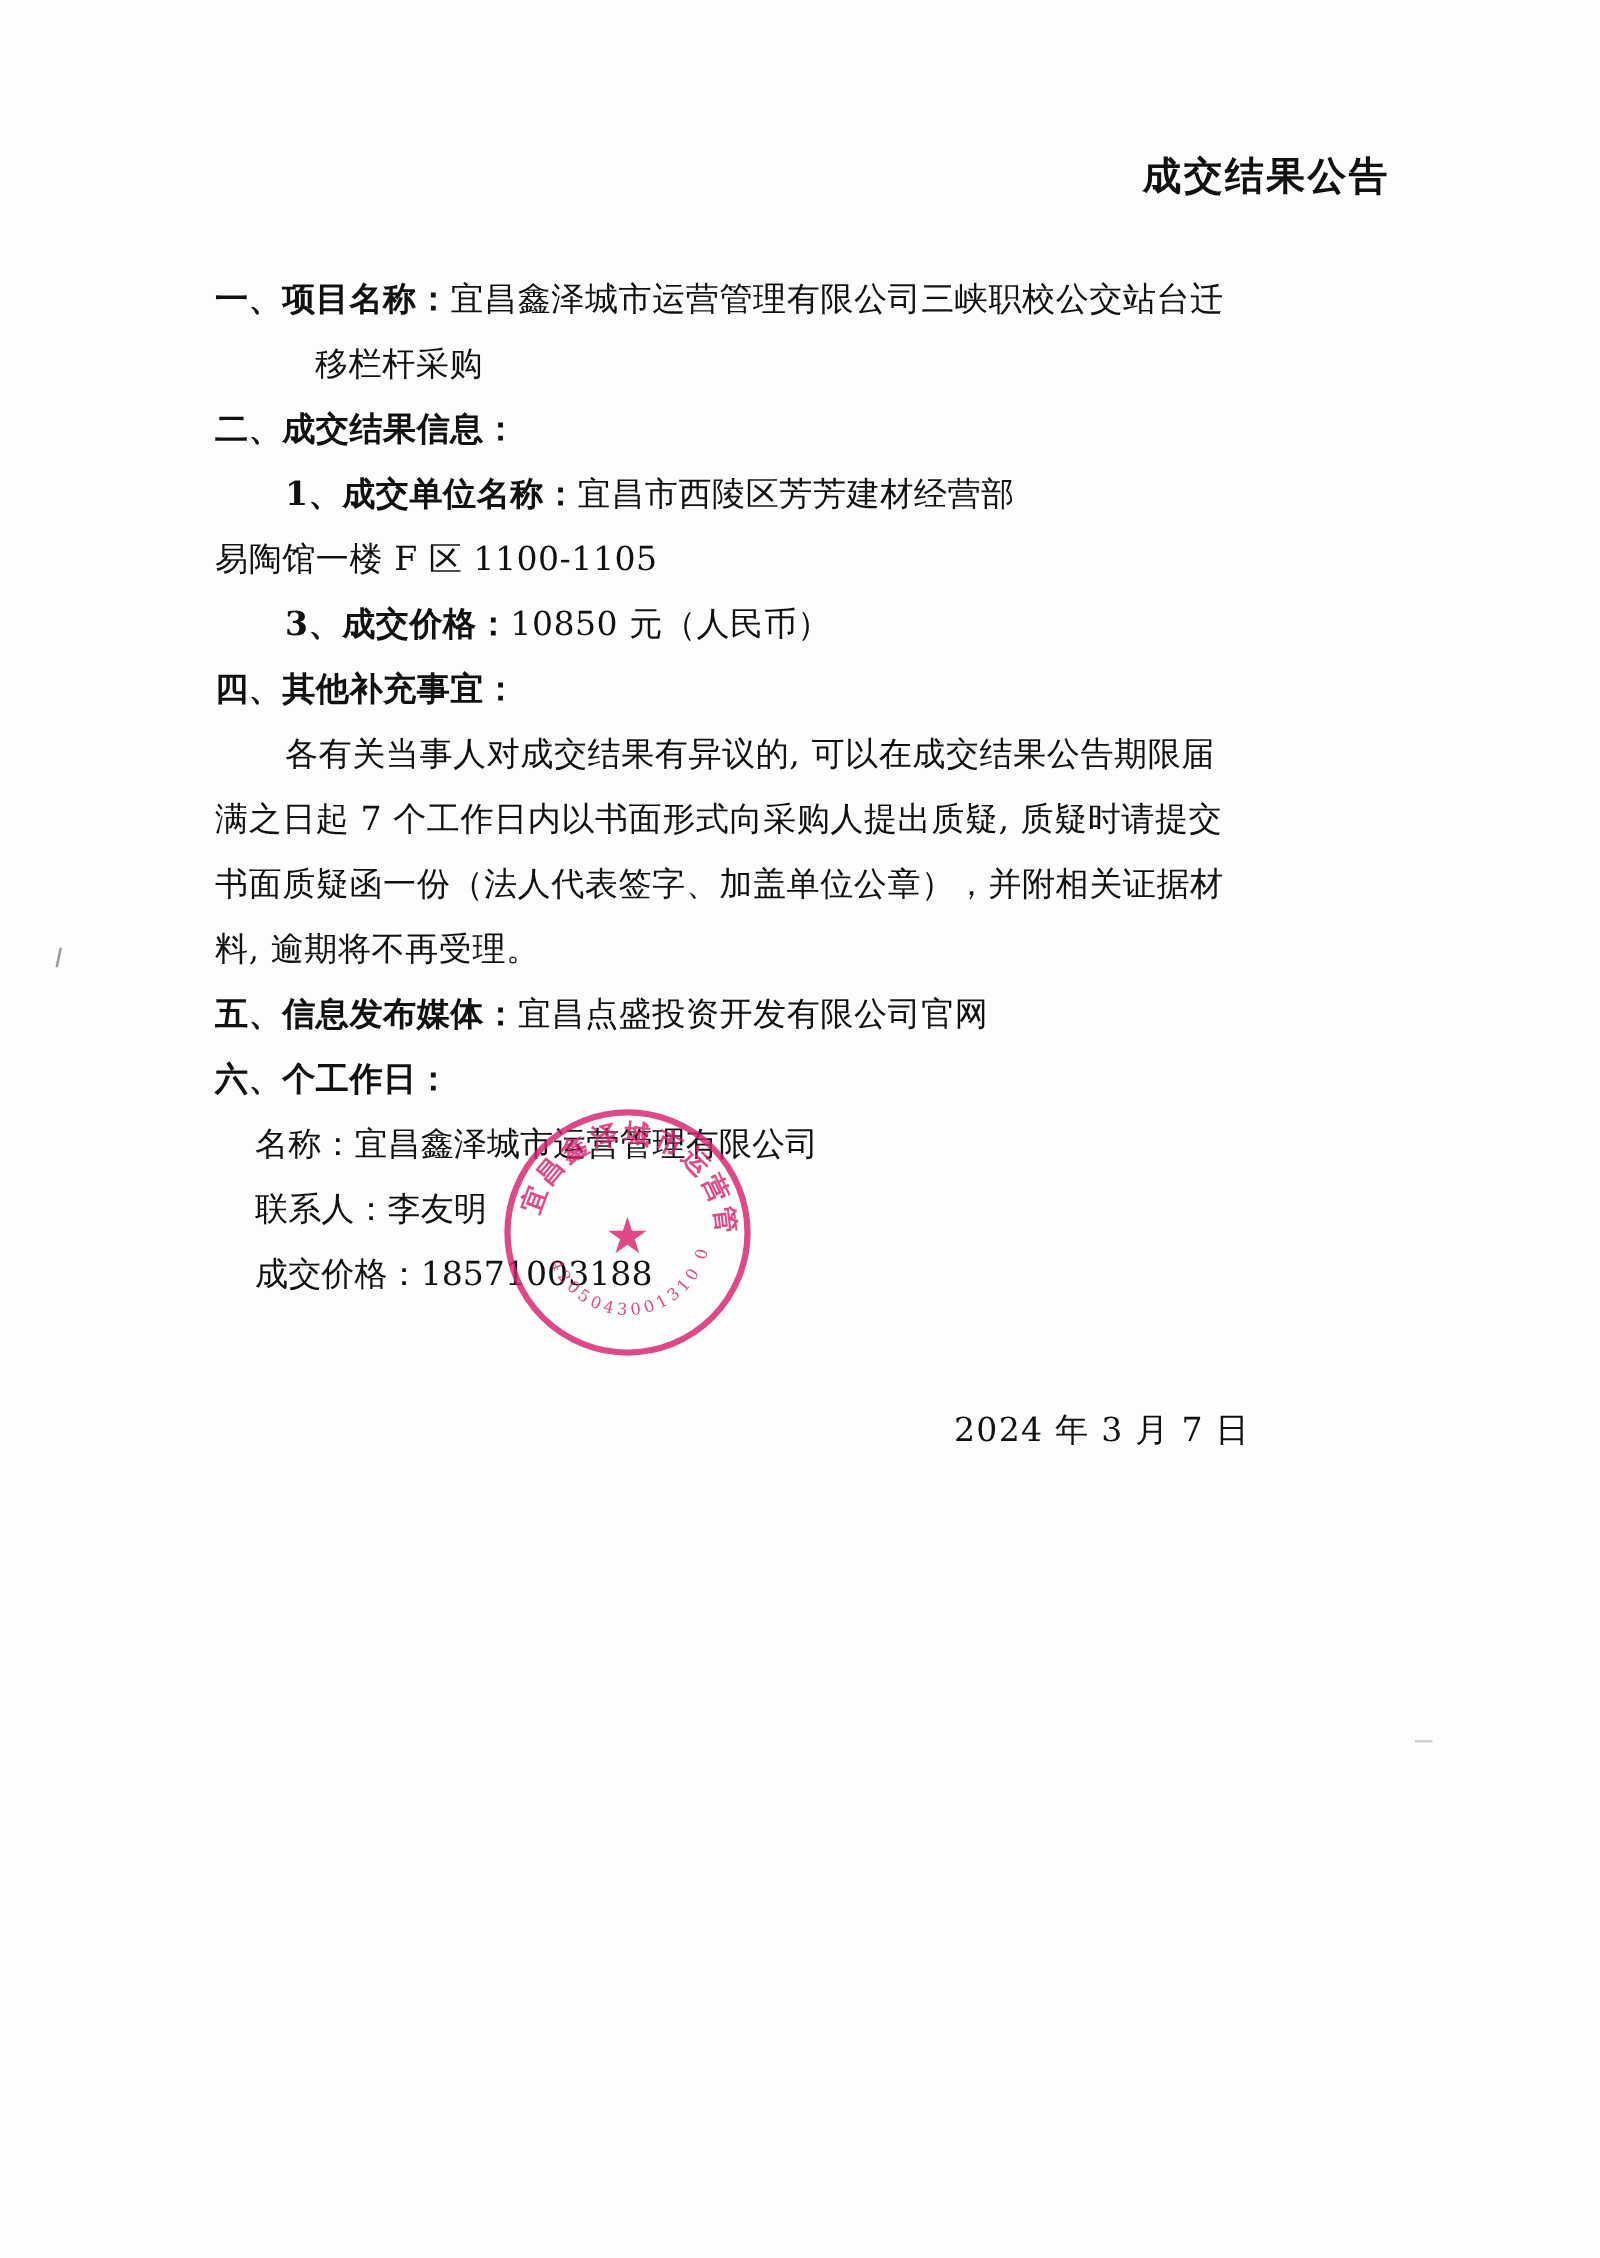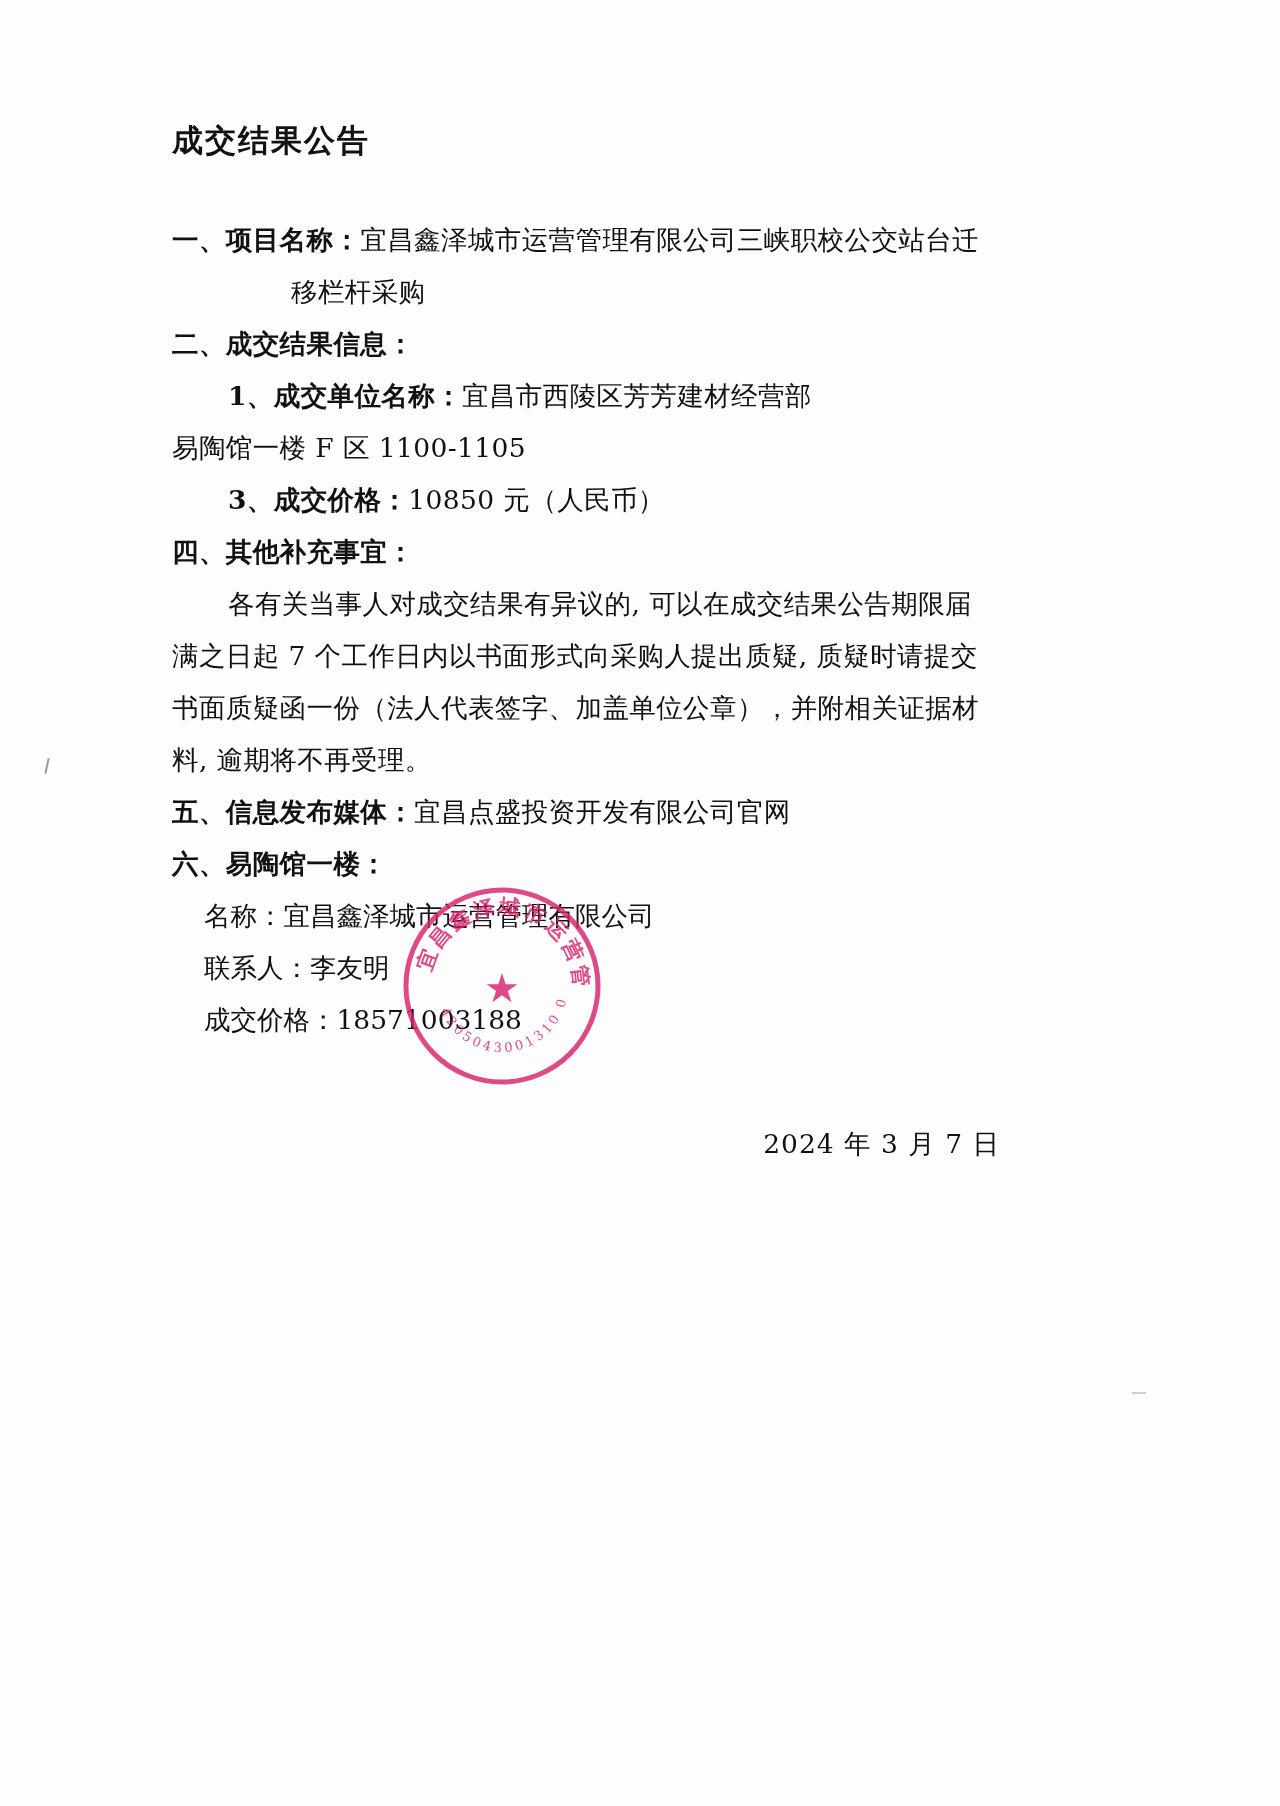--- a/index.html
+++ b/index.html
@@ -21,21 +21,21 @@
     height: 1806px;
     background: #fdfdfd;
   }
   .doc {
     position: absolute;
     left: 172px;
     top: 120px;
     width: 940px;
   }
   .title {
-    text-align: left;
+    text-align: right;
     font-size: 31px;
     font-weight: bold;
     letter-spacing: 2px;
     margin-bottom: 52px;
     font-family: "DejaVu Serif", "Liberation Serif", serif;
   }
   .line {
     font-size: 26.5px;
     line-height: 52px;
     letter-spacing: 0.4px;
@@ -43,21 +43,21 @@
   .bold {
     font-weight: bold;
   }
   .sub {
     margin-left: 56px;
   }
   .para {
     text-indent: 56px;
   }
   .cont2 {
-    margin-left: 119px;
+    margin-left: 80px;
   }
   .right-date {
     margin-top: 80px;
     text-align: right;
     padding-right: 112px;
     font-size: 26.5px;
     letter-spacing: 1px;
   }
   .contact-block {
     margin-left: 32px;
@@ -137,21 +137,21 @@
     <div class="line para">各有关当事人对成交结果有异议的, 可以在成交结果公告期限届</div>
     <div class="line">满之日起 7 个工作日内以书面形式向采购人提出质疑, 质疑时请提交</div>
     <div class="line">书面质疑函一份（法人代表签字、加盖单位公章），并附相关证据材</div>
     <div class="line">料, 逾期将不再受理。</div>
 
     <div class="line">
       <span class="bold">五、信息发布媒体：</span><span>宜昌点盛投资开发有限公司官网</span>
     </div>
 
     <div class="line">
-      <span class="bold">六、易陶馆一楼：</span>
+      <span class="bold">六、个工作日：</span>
     </div>
     <div class="contact-block">
       <div class="contact-row">
         <span>名称：</span><span>宜昌鑫泽城市运营管理有限公司</span>
       </div>
       <div class="contact-row">
         <span>联系人：</span><span>李友明</span>
       </div>
       <div class="contact-row">
         <span>成交价格：</span><span>18571003188</span>

